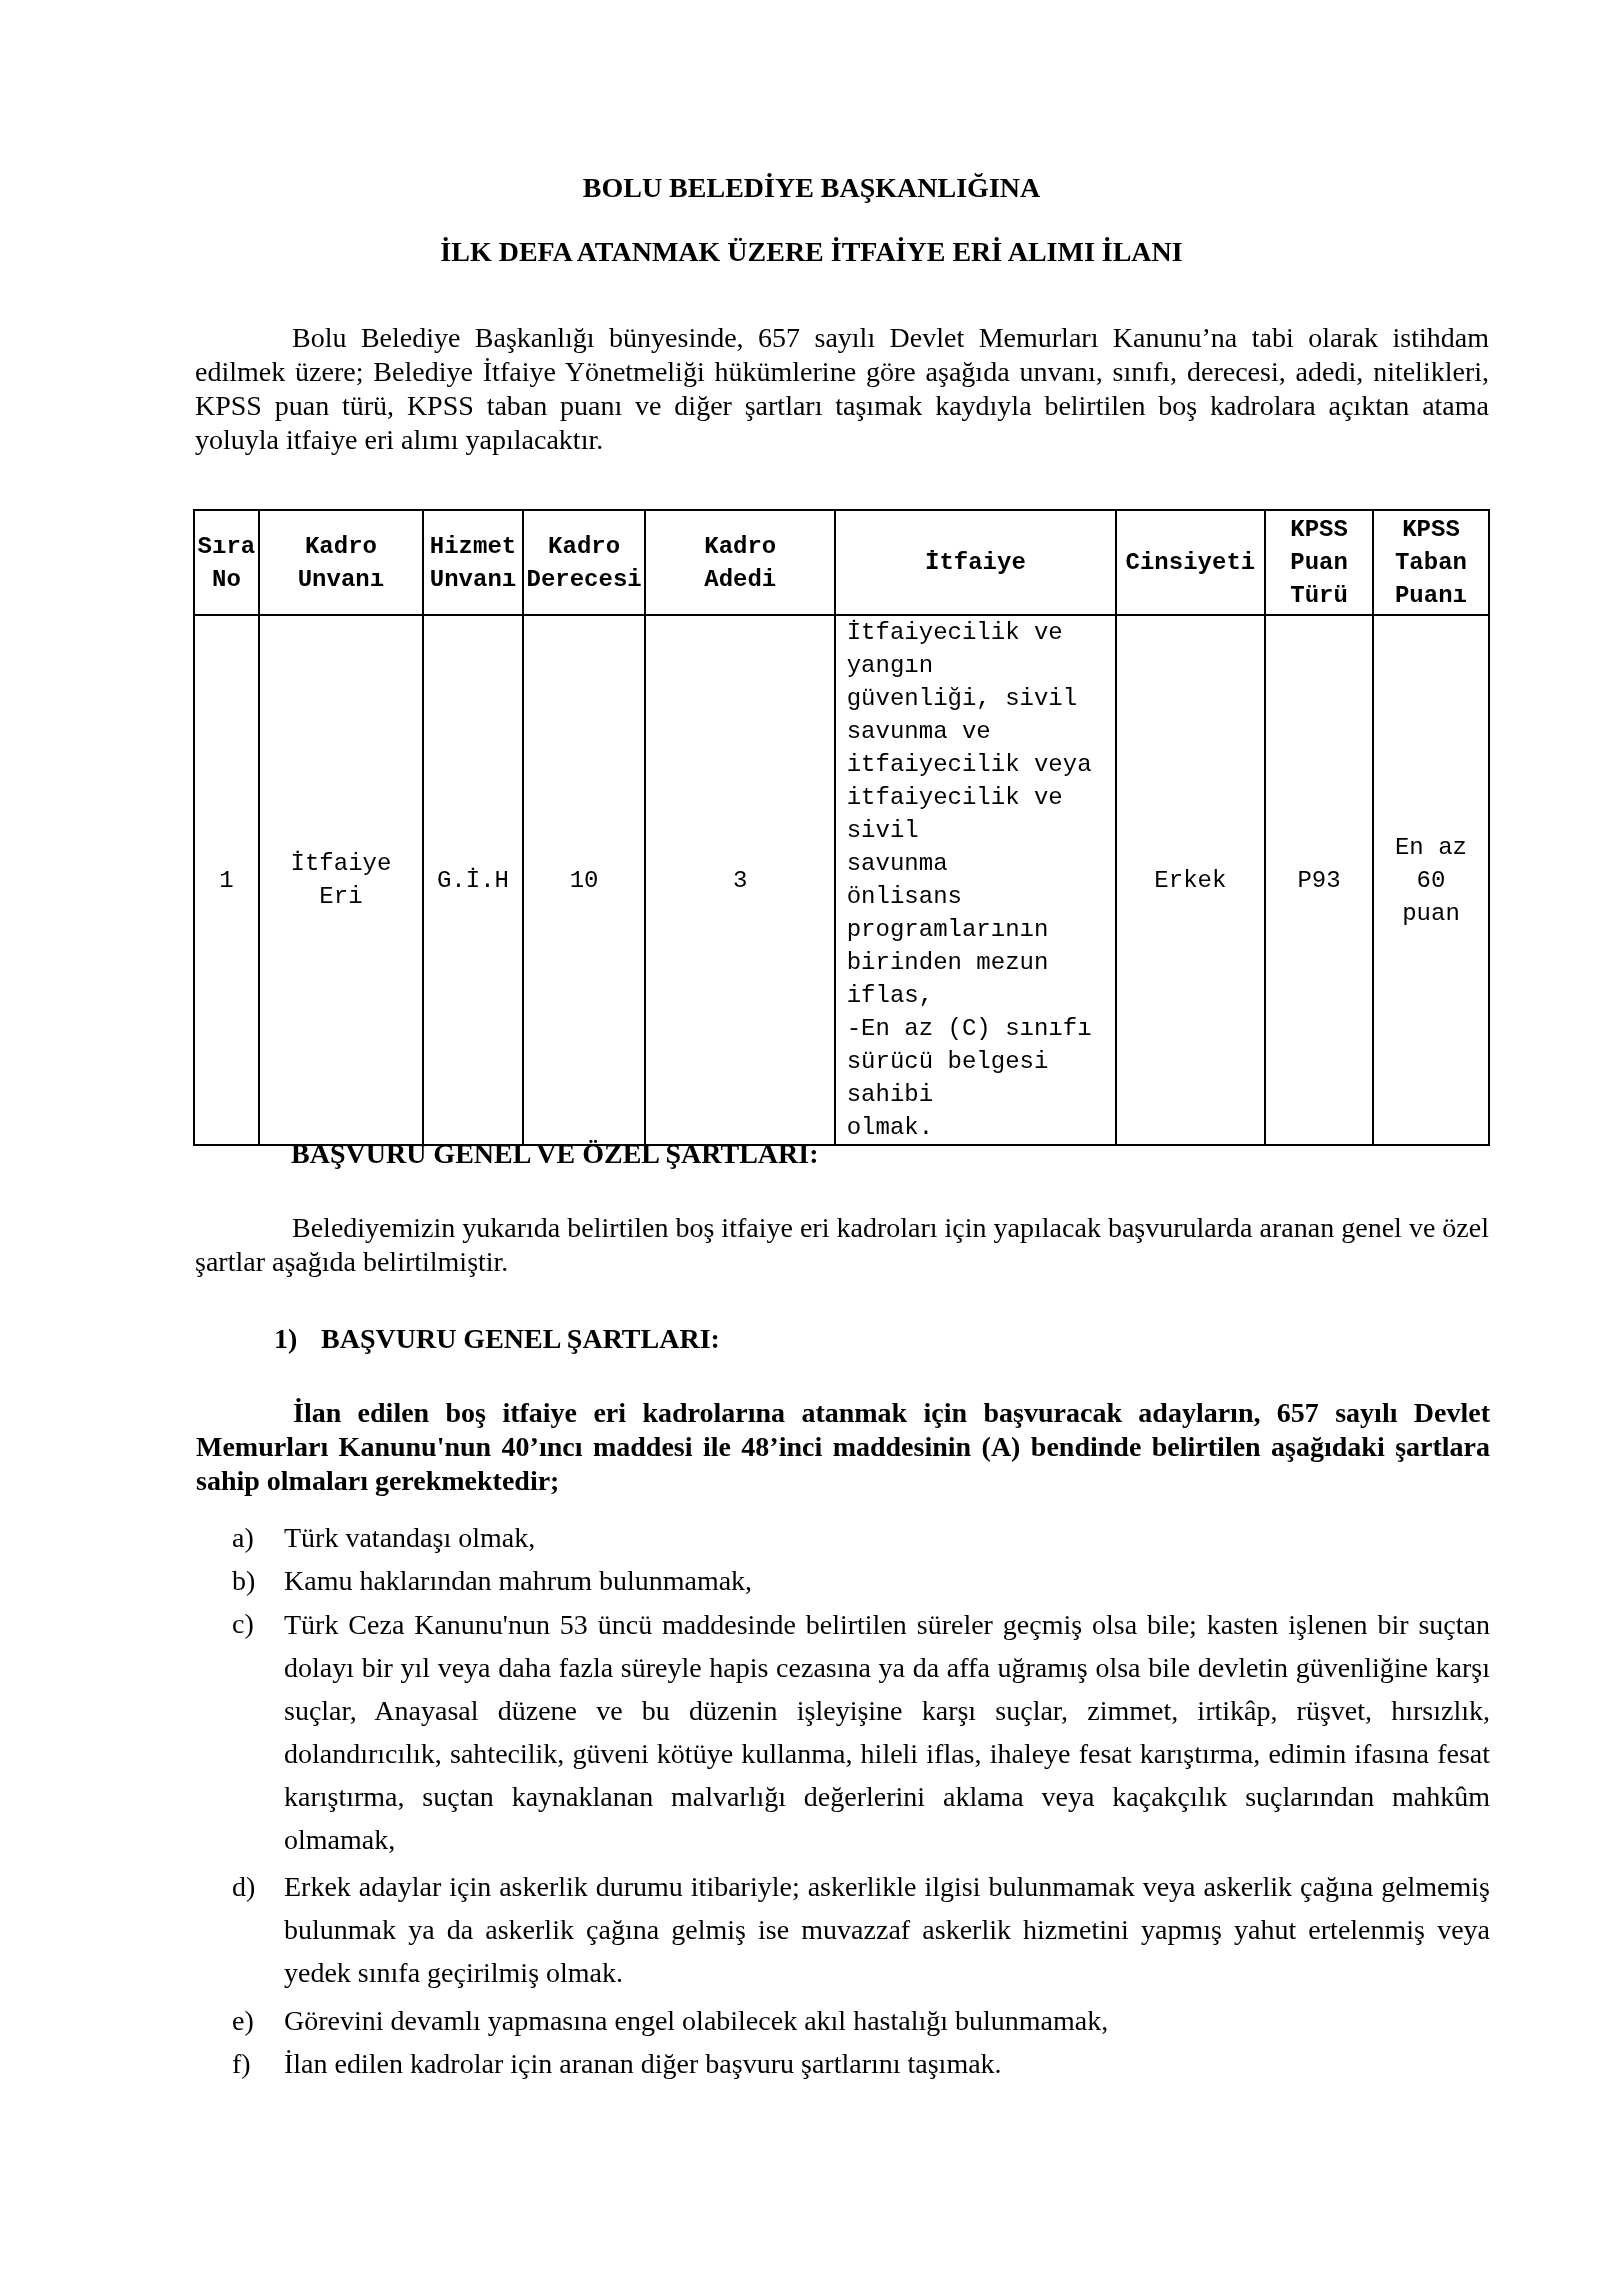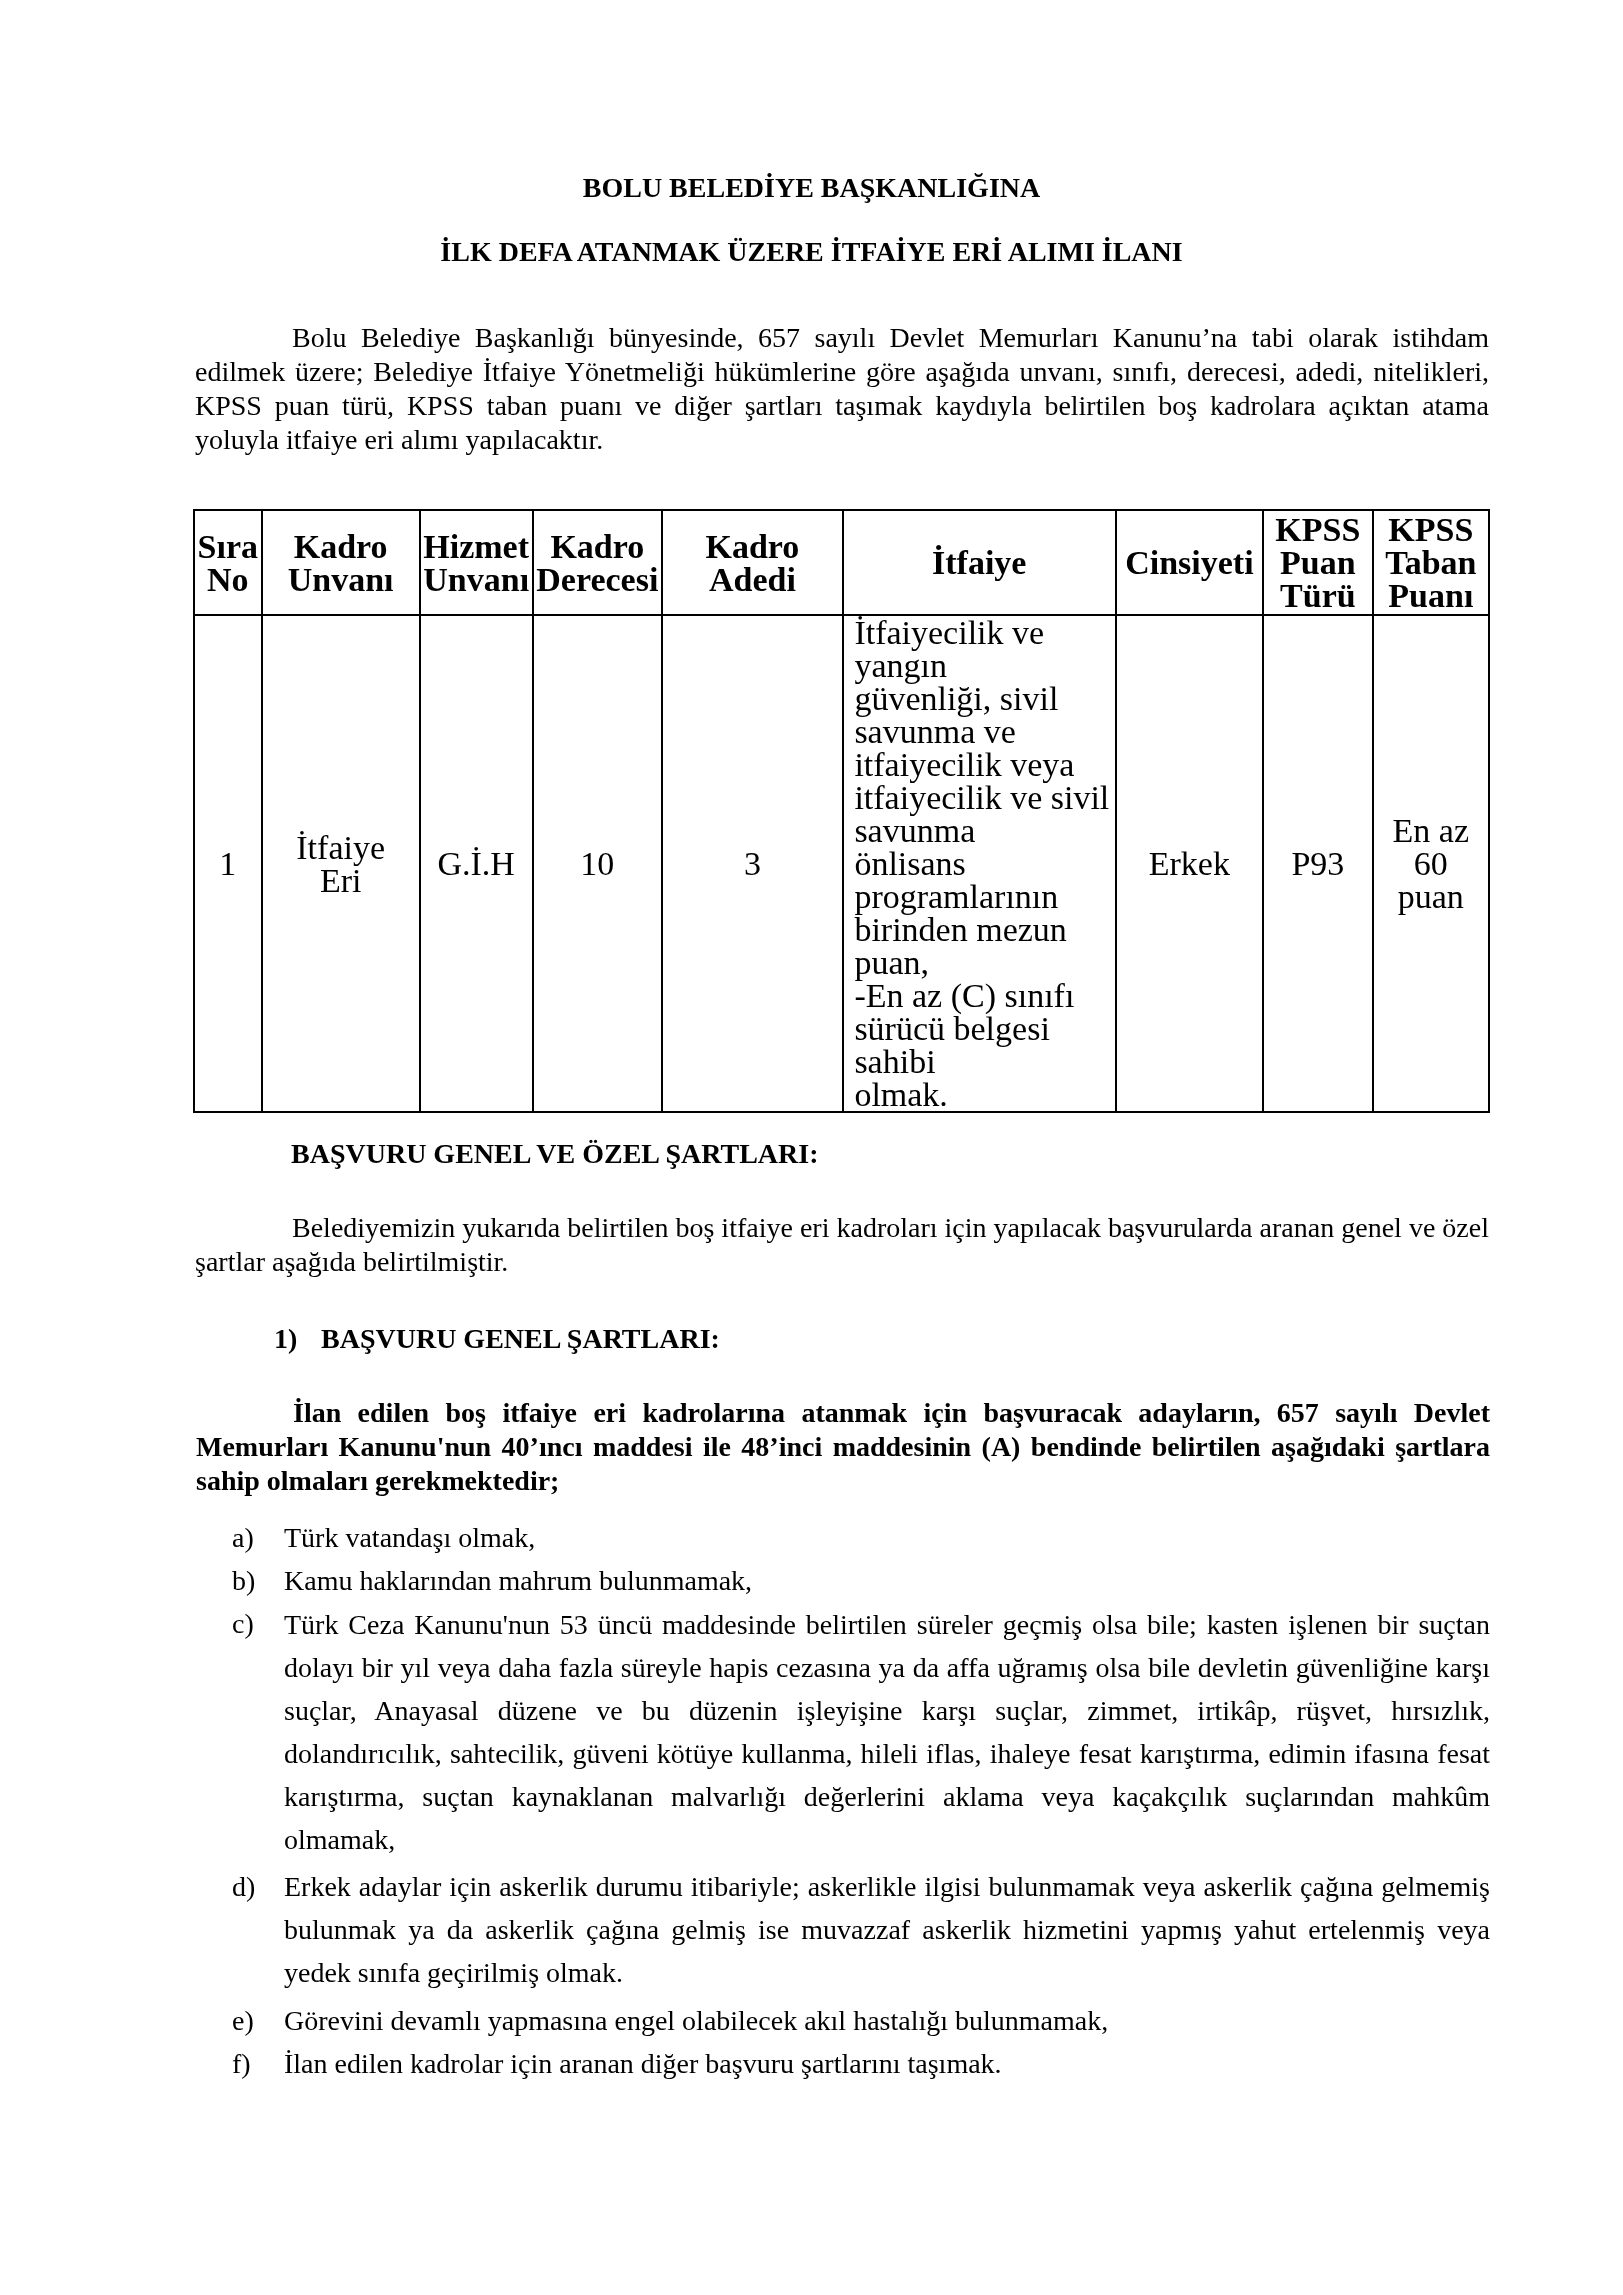--- a/index.html
+++ b/index.html
@@ -7,21 +7,21 @@
   .page { position: absolute; left: 0; top: 0; width: 1623px; height: 2295px; }
 
   .title { position: absolute; left: 0; width: 1623px; text-align: center; font-weight: bold; font-size: 28px; line-height: 33px; }
   .title.l1 { top: 171px; }
   .title.l2 { top: 206px; margin-top: 29px; }
 
   .para { position: absolute; left: 195px; width: 1294px; font-size: 28px; line-height: 34px; text-align: justify; }
   .para .indent { display: inline-block; width: 97px; }
   .para.intro { top: 321px; }
 
-  table.kadro { position: absolute; left: 193px; top: 509px; width: 1297px; border-collapse: collapse; font-size: 34px; }
+  table.kadro { position: absolute; left: 193px; top: 509px; width: 1297px; border-collapse: collapse; font-size: 24px; font-family: Liberation Mono, monospace; }
   table.kadro th, table.kadro td { border: 2px solid #000; text-align: center; vertical-align: middle; padding: 0 2.6px; line-height: 33px; }
   table.kadro th { font-weight: bold; height: 103px; }
   table.kadro td { font-weight: normal; height: 482px; }
   table.kadro td.nitelik { text-align: left; vertical-align: top; padding: 0 5.2px 0 10.5px; line-height: 33px; }
   table.kadro td.taban { line-height: 33px; }
 
   .heading { position: absolute; font-weight: bold; font-size: 28px; line-height: 33px; }
   .heading .u { text-decoration-thickness: 2.6px; text-underline-offset: 3.9px; }
   .heading.h1 { left: 291px; top: 1137px; }
   .heading.h2 { left: 232px; top: 1322px; margin-left: 42px; }
@@ -83,21 +83,21 @@
           <span>İtfaiyecilik ve</span><br>
           <span>yangın</span><br>
           <span>güvenliği, sivil</span><br>
           <span>savunma ve</span><br>
           <span>itfaiyecilik veya</span><br>
           <span>itfaiyecilik ve sivil</span><br>
           <span>savunma</span><br>
           <span>önlisans</span><br>
           <span>programlarının</span><br>
           <span>birinden mezun</span><br>
-          <span>puan,</span><br>
+          <span>iflas,</span><br>
           <span>-En az (C) sınıfı</span><br>
           <span>sürücü belgesi sahibi</span><br>
           <span>olmak.</span>
         </td>
         <td>Erkek</td>
         <td>P93</td>
         <td class="taban"><span>En az</span><br><span>60</span><br><span>puan</span></td>
       </tr>
     </tbody>
   </table>

